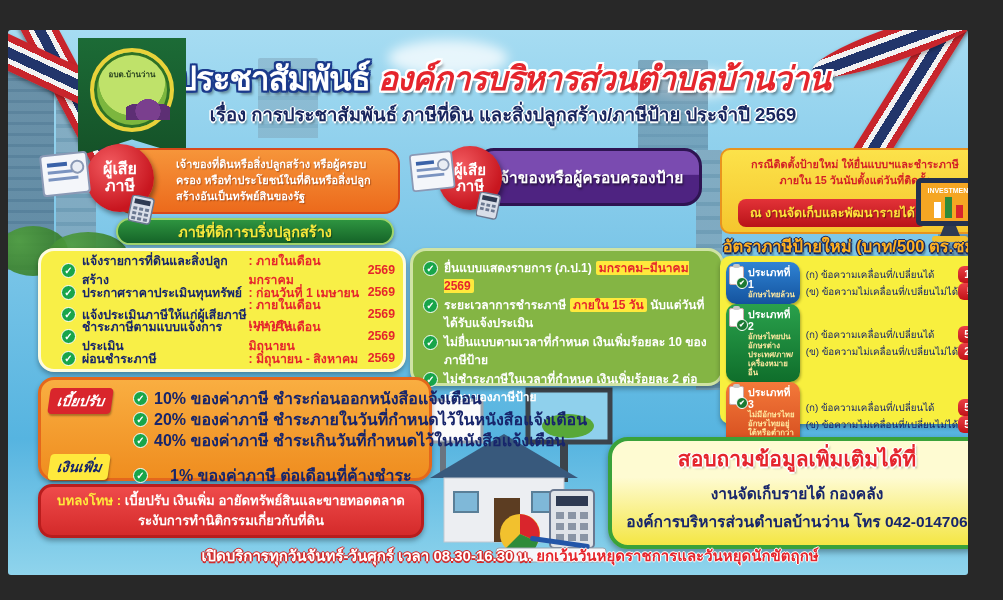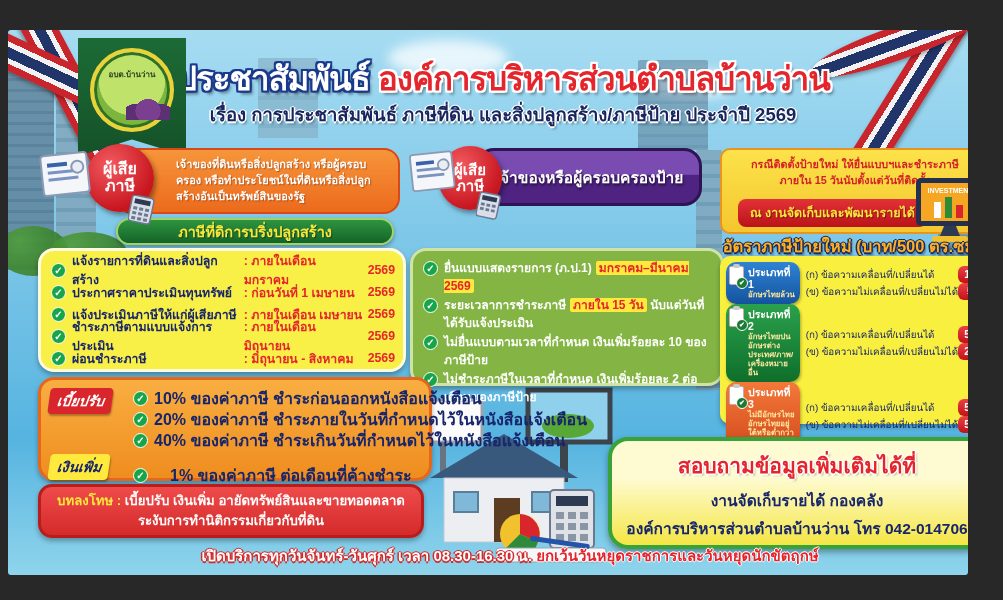--- a/index.html
+++ b/index.html
@@ -32,21 +32,21 @@
                radial-gradient(ellipse at 75% 80%, #5d2f74 0 30%, transparent 31%); }
   .logo-label { position:absolute; left:0; top:16px; width:100%; text-align:center;
     font-size:8px; font-weight:bold; color:#27411f; }
 
   
   .title { position:absolute; left:150px; top:22px; width:690px; text-align:center;
     font-size:33px; font-weight:bold; white-space:nowrap; z-index:4; letter-spacing:-1px;}
   .t-white { color:#fff; text-shadow:-2px 0 #1b3a8c,2px 0 #1b3a8c,0 -2px #1b3a8c,0 2px #1b3a8c,
     -2px -2px #1b3a8c,2px 2px #1b3a8c,-2px 2px #1b3a8c,2px -2px #1b3a8c,3px 4px 3px rgba(0,0,0,.4); }
   .t-red { color:#e5252c; text-shadow:-2px 0 #fff,2px 0 #fff,0 -2px #fff,0 2px #fff,
-    -2px -2px #fff,2px 2px #fff,-2px 2px #fff,2px -2px #fff,3px 4px 3px rgba(0,0,0,.4); }
+    -2px -2px #fff,2px 2px #fff,-2px 2px #fff,2px -2px #fff,3px 4px 3px rgba(0,0,0,.4);font-style:italic; }
   .subtitle { position:absolute; left:120px; top:70px; width:750px; text-align:center;
     font-size:18.5px; font-weight:bold; color:#18255e; white-space:nowrap; z-index:4;
     text-shadow:-1.5px 0 #fff,1.5px 0 #fff,0 -1.5px #fff,0 1.5px #fff,2px 3px 2px rgba(0,0,0,.3); }
 
   
   .payer-circle { position:absolute; border-radius:50%; z-index:6;
     background:radial-gradient(circle at 35% 30%, #f25a5f, #c8161f 70%);
     box-shadow:2px 3px 5px rgba(0,0,0,.4); color:#fff; font-weight:bold;
     display:flex; flex-direction:column; align-items:center; justify-content:center; line-height:1.05; }
   .doc-icon { position:absolute; z-index:7; }
@@ -69,21 +69,21 @@
     z-index:5; padding:6px 6px 0 10px; }
   .newsign .l { color:#d31f26; font-weight:bold; font-size:10.8px; text-align:center; line-height:1.5; }
   .venue { position:absolute; left:16px; bottom:5px; background:linear-gradient(180deg,#e33238,#b91318);
     border-radius:8px; color:#ffe23a; font-weight:bold; font-size:12.5px; padding:4px 12px;
     text-shadow:1px 1px 1px rgba(0,0,0,.4); }
   .monitor { position:absolute; right:-4px; bottom:-16px; width:76px; height:72px; z-index:6; }
 
   
   .steps-box { position:absolute; left:30px; top:218px; width:368px; height:124px;
     background:#f8ef47; border:3px solid #fdfbe0; border-radius:16px; z-index:5;
-    padding:8px 8px 6px 10px; box-shadow:0 3px 5px rgba(0,0,0,.3); }
+    padding:8px 8px 6px 20px; box-shadow:0 3px 5px rgba(0,0,0,.3); }
   .step { display:flex; align-items:center; height:22px; font-weight:bold; font-size:12.3px; }
   .step .lab { color:#17256b; width:184px; }
   .step .val { color:#e5252c; width:128px; }
   .step .yr  { color:#e5252c; width:34px; text-align:right; }
   .chk { width:15px; height:15px; border-radius:50%; background:#18a54a; border:1.5px solid #fff;
     color:#fff; font-size:10px; line-height:14px; text-align:center; margin-right:6px; flex:none; }
   .chk::after { content:"✓"; font-weight:bold; }
 
   .rules-box { position:absolute; left:402px; top:218px; width:314px; height:138px;
     background:#84b544; border:3px solid #cfe3a4; border-radius:16px; z-index:5;
@@ -131,21 +131,21 @@
   
   .pun-box { position:absolute; left:30px; top:454px; width:386px; height:54px;
     background:linear-gradient(180deg,#ef4b4b,#d42a2a); border:3px solid #b81d1d; border-radius:14px;
     z-index:5; display:flex; flex-direction:column; align-items:center; justify-content:center;
     font-weight:bold; font-size:13.2px; line-height:1.5; box-shadow:0 3px 5px rgba(0,0,0,.3); }
   .pun-box .y { color:#ffe93c; } .pun-box .w { color:#fff; }
 
   
   .contact { position:absolute; left:600px; top:407px; width:378px; height:112px;
     background:linear-gradient(180deg,#fefbd2 0 35%,#f4e644); border:4px solid #3aa23a; border-radius:20px;
-    z-index:6; text-align:center; padding-top:8px; box-shadow:0 3px 6px rgba(0,0,0,.35); }
+    z-index:6; text-align:center; padding-top:1px; box-shadow:0 3px 6px rgba(0,0,0,.35); }
   .contact .ct { font-size:21px; font-weight:bold; color:#e5252c;
     text-shadow:-1.5px 0 #fff,1.5px 0 #fff,0 -1.5px #fff,0 1.5px #fff,2px 2px 2px rgba(0,0,0,.25); }
   .contact .c1 { font-size:15.5px; font-weight:bold; color:#17256b; margin-top:6px; }
   .contact .c2 { font-size:15.5px; font-weight:bold; color:#17256b; margin-top:3px; white-space:nowrap; }
 
   
   .footer { position:absolute; left:0; top:514px; width:100%; text-align:center; z-index:6;
     font-size:15px; font-weight:bold; white-space:nowrap;padding-left:44px; }
   .f-white { color:#fff; text-shadow:-1.5px 0 #d42a2a,1.5px 0 #d42a2a,0 -1.5px #d42a2a,0 1.5px #d42a2a; }
   .f-red { color:#e5252c; text-shadow:-1px 0 #fff,1px 0 #fff,0 -1px #fff,0 1px #fff; }

